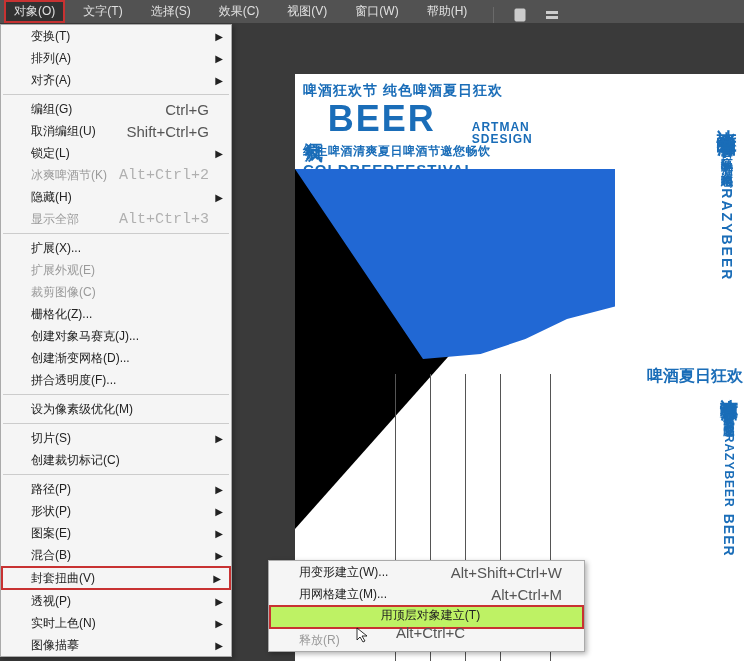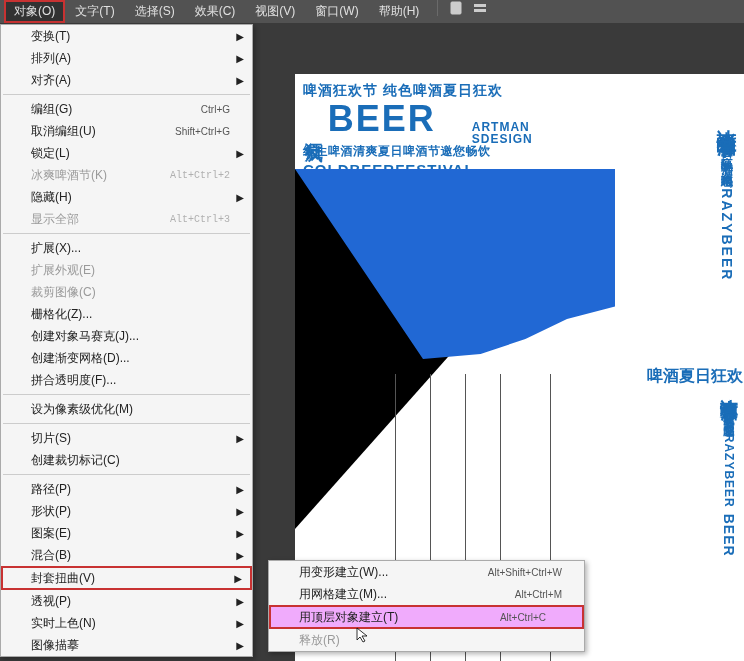--- a/index.html
+++ b/index.html
@@ -10,23 +10,24 @@
       font-family: "Microsoft YaHei", sans-serif;
       font-size: 12px;
       color: #e0e0e0;
       overflow: hidden;
       position: relative;
     }
     .menubar {
       height: 24px;
       background: #525252;
       display: flex;
-      align-items: flex-start;
+      align-items: flex-end;
       padding-left: 4px;
       border-bottom: 1px solid #3a3a3a;
+      gap: 8px;
     }
     .menubar-item {
       padding: 3px 10px;
       cursor: pointer;
     }
     .menubar-item.active {
       background: #323232;
       border: 2px solid #c83232;
       padding: 1px 8px;
     }
@@ -125,43 +126,43 @@
       width: 1px;
       height: 340px;
       background: #555;
       z-index: 4;
     }
     
     .dropdown {
       position: absolute;
       top: 24px;
       left: 0;
-      width: 253px;
+      width: 232px;
       background: #f5f5f5;
       color: #222;
       border: 1px solid #aaa;
       box-shadow: 2px 2px 5px rgba(0,0,0,0.3);
       z-index: 100;
     }
     .menu-row {
       display: flex;
       align-items: center;
       height: 22px;
       padding: 0 22px 0 30px;
       position: relative;
       cursor: pointer;
     }
     .menu-row.disabled { color: #9a9a9a; cursor: default; }
     .menu-row.highlighted {
       border: 2px solid #c83232;
       height: 24px;
-      padding: 0 36px 0 28px;
+      padding: 0 20px 0 28px;
     }
     .menu-label { flex: 1; }
-    .menu-shortcut { color: #555; font-size: 10px; }
+    .menu-shortcut { color: #555; font-size: 15px; }
     .menu-row.disabled .menu-shortcut { color: #b0b0b0; font-family: Liberation Mono, monospace; }
     .menu-arrow {
       position: absolute;
       right: 8px;
       font-size: 10px;
       color: #222;
     }
     .menu-sep {
       height: 1px;
       background: #ccc;
@@ -172,21 +173,22 @@
       top: 560px;
       left: 268px;
       width: 317px;
       background: #f5f5f5;
       color: #222;
       border: 1px solid #aaa;
       box-shadow: 2px 2px 5px rgba(0,0,0,0.3);
       z-index: 101;
     }
     .submenu .menu-row.highlighted {
-      background: #f0abfc;
+      background: #bef264;
+      flex-direction: column;
     }
     .cursor {
       position: absolute;
       top: 627px;
       left: 355px;
       z-index: 200;
       font-size: 14px;
       color: #000;
     }
     .tool-svg { fill: #ccc; }

